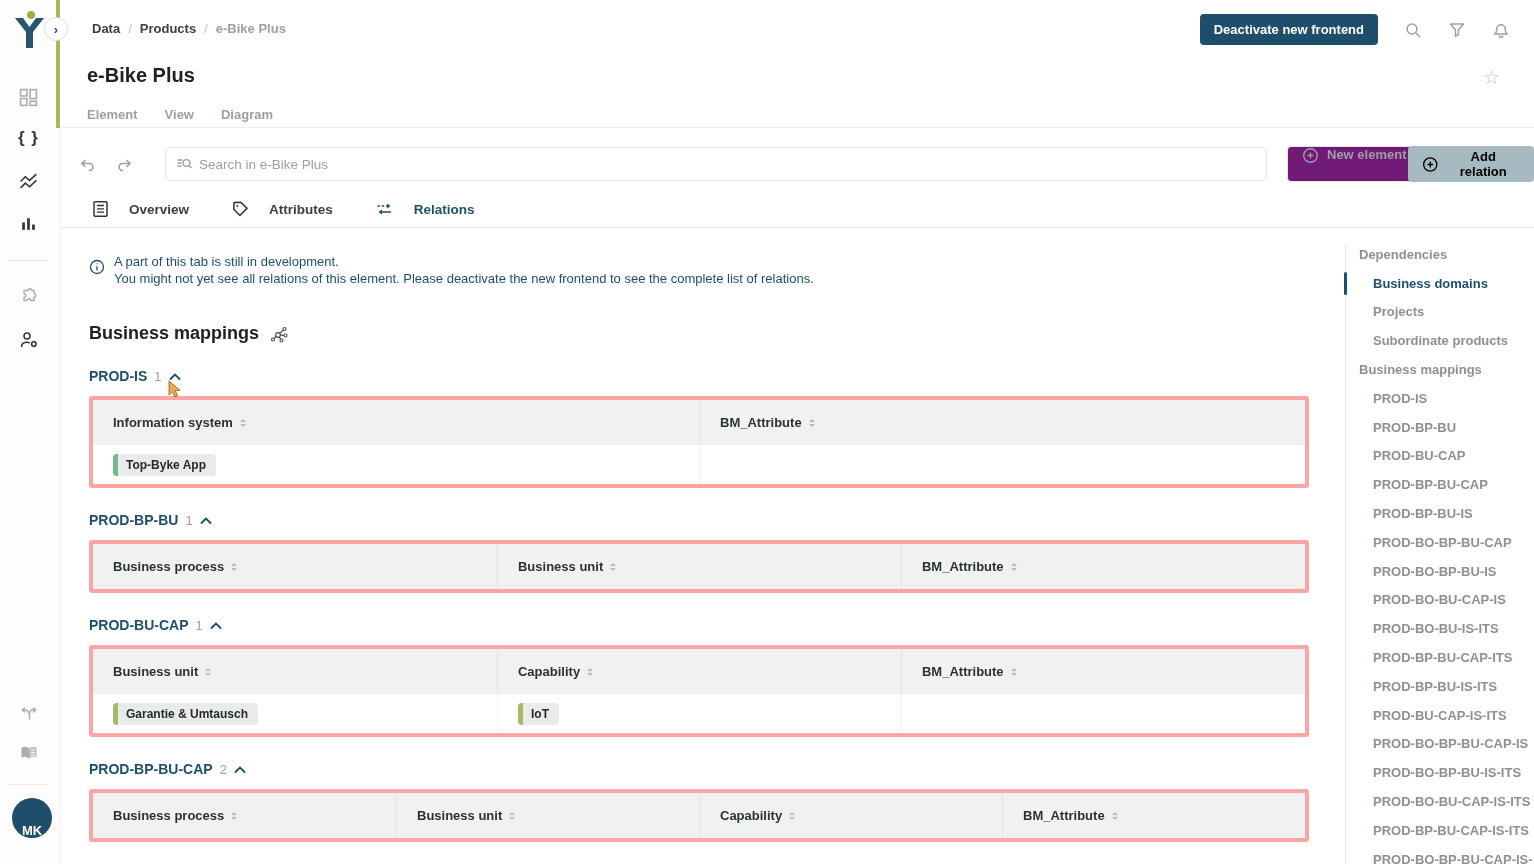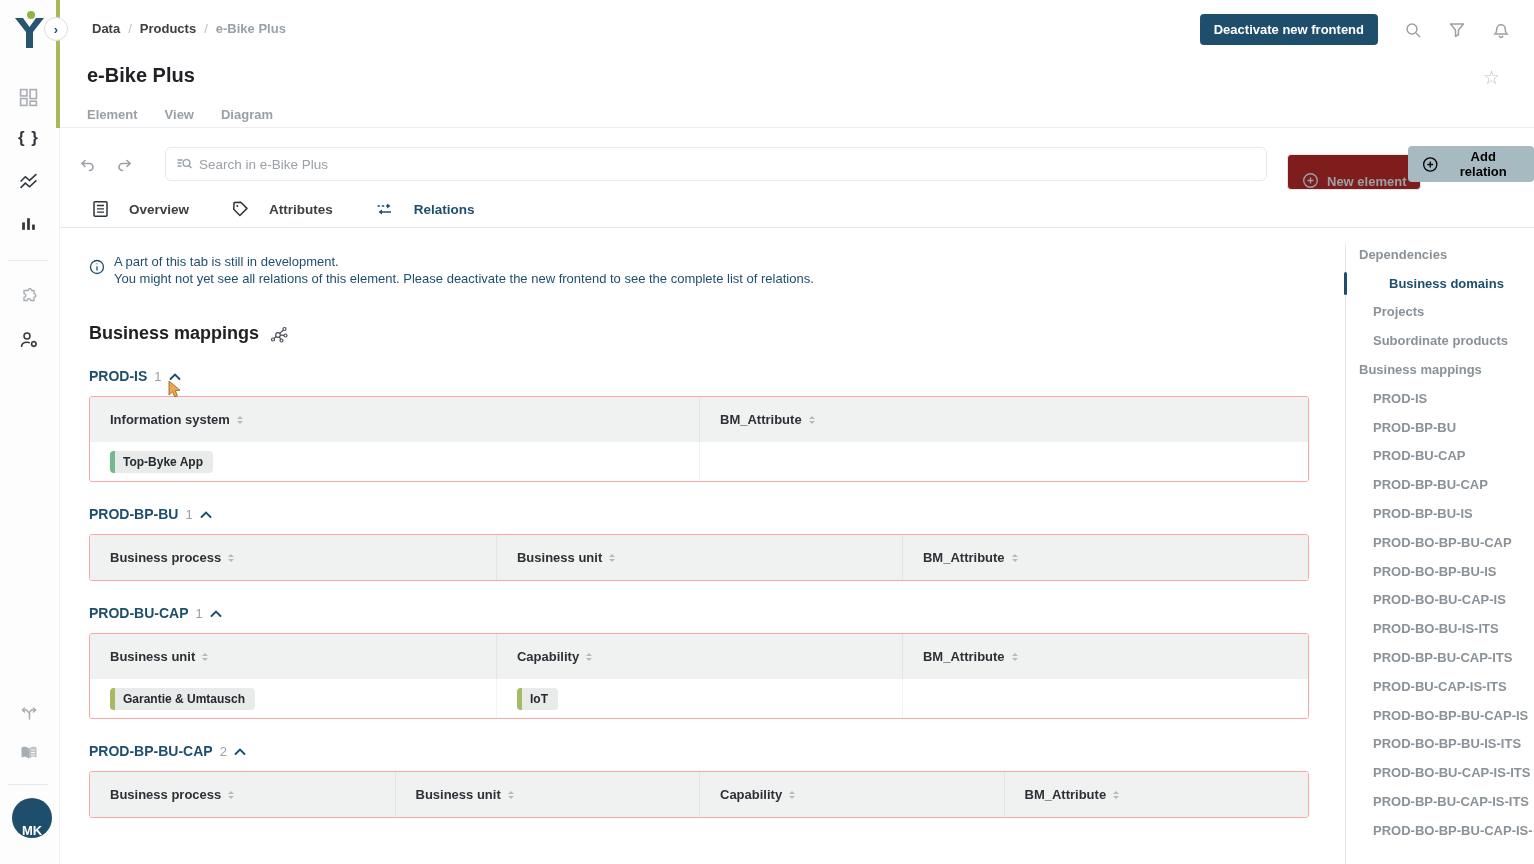--- a/index.html
+++ b/index.html
@@ -42,23 +42,23 @@
   
   .toolbar { position:absolute; left:60px; top:128px; width:1474px; height:100px; background:#fff;
              border-bottom:1px solid #e5e8ea; }
   .undo-redo { position:absolute; left:18px; top:28px; display:flex; gap:20px; color:#9aa0a6; }
   .undo-redo span { cursor:pointer; display:flex; }
   .search-box { position:absolute; left:105px; top:19px; width:1102px; height:34px;
       border:1px solid #e7eaec; border-radius:6px; display:flex; align-items:center; padding:0 10px; gap:6px; }
   .search-box input { border:none; outline:none; flex:1; font-size:13.5px; color:#3c4043;
       font-family:inherit; background:transparent; }
   .search-box input::placeholder { color:#9aa0a6; }
-  .btn-new { position:absolute; left:1227px; top:18px; height:36px; padding:0 14px; background:#7f1d1d;
+  .btn-new { position:absolute; left:1227px; top:18px; height:36px; padding:0 14px; background:#701a75;
       border:1px solid #e4e7e9; border-radius:4px; color:#9aa0a6; font-size:13px; font-weight:700;
-      display:flex; align-items:flex-end; gap:8px; cursor:pointer; font-family:inherit;margin-top:8px; }
+      display:flex; align-items:flex-start; gap:8px; cursor:pointer; font-family:inherit; }
   .btn-add { position:absolute; left:1348px; top:18px; height:36px; padding:0 14px;
       background:var(--c-btn-disabled-bg,#a8bac1); border:none; border-radius:4px; color:#000000;
       font-size:13px; font-weight:700; display:flex; align-items:center; gap:8px; font-family:inherit; }
 
   .tabs { position:absolute; left:22px; top:62px; display:flex; }
   .tab { display:flex; align-items:center; gap:20px; padding:10px 32px 14px 10px; font-size:13.5px;
          font-weight:700; color:#3c4043; cursor:pointer; position:relative; }
   .tab .tab-ico { color:#2f353a; display:flex; }
   .tab.active { color:var(--c-navy,#1f4e6d); }
   .tab.active .tab-ico { color:var(--c-navy,#1f4e6d); }
@@ -73,21 +73,21 @@
   .notice p { font-size:13px; line-height:17px; }
   .bm-heading { margin-top:36px; display:flex; align-items:center; gap:10px; }
   .bm-heading h2 { font-size:18px; font-weight:700; color:#202124; }
   .bm-heading .molecule { color:#4a5056; display:flex; cursor:pointer; }
 
   .section-title { margin-top:24px; display:flex; align-items:center; gap:7px; }
   .section-title .stitle { color:var(--c-navy,#1f4e6d); font-size:14px; font-weight:700; cursor:pointer; }
   .section-title .scount { color:#9aa0a6; font-size:13px; }
   .section-title .chev { display:flex; color:var(--c-navy,#1f4e6d); cursor:pointer; }
 
-  .bm-table { margin-top:12px; width:1220px; border:1px solid #fca5a5; border-radius:3px; overflow:hidden; background:#fff; }
+  .bm-table { margin-top:12px; width:1220px; border:4px solid #fca5a5; border-radius:3px; overflow:hidden; background:#fff; }
   .thead { display:flex; background:var(--c-table-header-bg,#f0f2f2); height:45px; }
   .th { display:flex; align-items:center; gap:6px; padding:0 20px; font-size:13px; font-weight:700;
         color:#2c3135; border-left:1px solid #e2e5e6; cursor:pointer; }
   .th:first-child { border-left:none; }
   .trow { display:flex; height:39px; background:#fff; }
   .td { display:flex; align-items:center; padding:0 20px; border-left:1px solid #f997; border-left:1px solid #f1f3f4; }
   .td:first-child { border-left:none; }
   .cols-2 > div { width:50%; }
   .cols-3 > div { width:33.333%; }
   .cols-4 > div { width:25%; }
@@ -99,21 +99,21 @@
   .chip-bar.green { background:var(--c-chip-green,#72b98c); }
   .chip-bar.olive { background:var(--c-chip-olive,#a5ba62); }
   .chip-label { font-size:12px; font-weight:700; color:#24292d; white-space:nowrap; }
 
   
   .rightnav { position:absolute; left:1344px; top:240px; width:190px; height:624px; }
   .rightnav-rule { position:absolute; left:1px; top:4px; bottom:0; width:1px; background:#e6e8ea; }
   .rn-row { position:relative; height:28.8px; display:flex; align-items:center; }
   .rn-header { padding-left:15px; font-size:13px; font-weight:700; color:#8a9197; }
   .rn-item { padding-left:29px; font-size:13px; font-weight:600; color:#8a9197; cursor:pointer; white-space:nowrap; }
-  .rn-item.active { color:var(--c-navy,#1f4e6d); font-weight:700;margin-left:16px; }
+  .rn-item.active { color:var(--c-navy,#1f4e6d); font-weight:700; }
   .rn-row .active-bar { position:absolute; left:0; top:3px; bottom:3px; width:3px;
       background:var(--c-navy,#1f4e6d); border-radius:2px; }
 
   .cursor { position:absolute; left:168px; top:380px; z-index:20; pointer-events:none; }
 </style>
 </head>
 <body>
 
 <div class="app">
 
@@ -555,20 +555,23 @@
     <div class="rn-row">
         <span class="rn-item">PROD-BO-BU-CAP-IS</span>
       </div>
     <div class="rn-row">
         <span class="rn-item">PROD-BO-BU-IS-ITS</span>
       </div>
     <div class="rn-row">
         <span class="rn-item">PROD-BP-BU-CAP-ITS</span>
       </div>
     <div class="rn-row">
+        <span class="rn-item">PROD-BP-BU-IS-ITS</span>
+      </div>
+    <div class="rn-row">
         <span class="rn-item">PROD-BU-CAP-IS-ITS</span>
       </div>
     <div class="rn-row">
         <span class="rn-item">PROD-BO-BP-BU-CAP-IS</span>
       </div>
     <div class="rn-row">
         <span class="rn-item">PROD-BO-BP-BU-IS-ITS</span>
       </div>
     <div class="rn-row">
         <span class="rn-item">PROD-BO-BU-CAP-IS-ITS</span>

